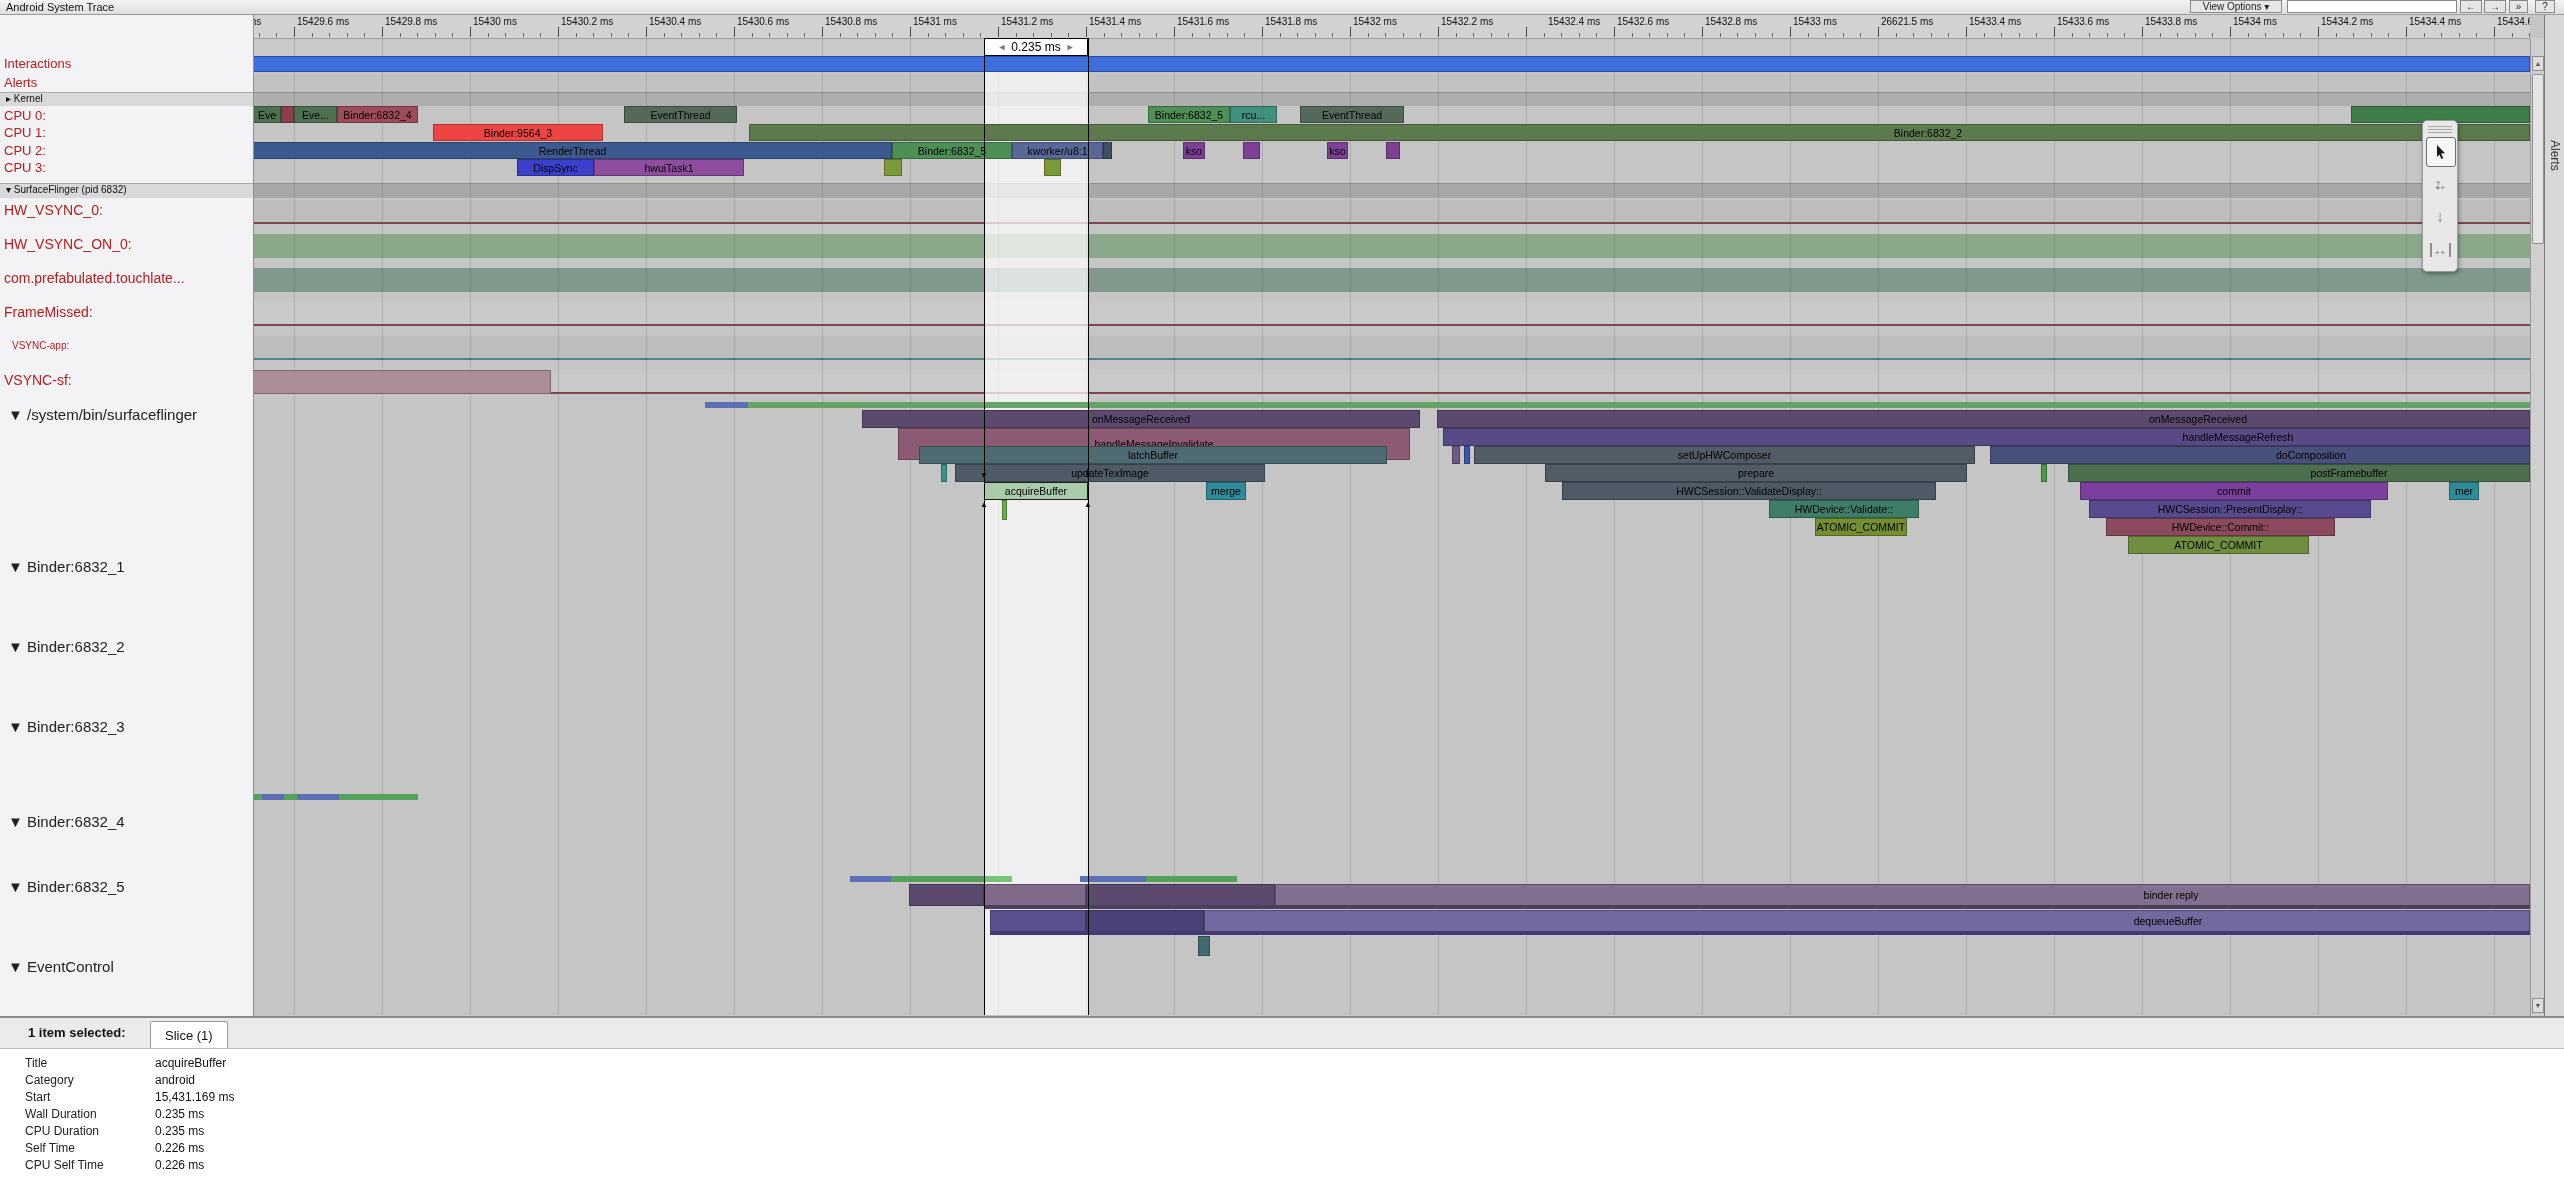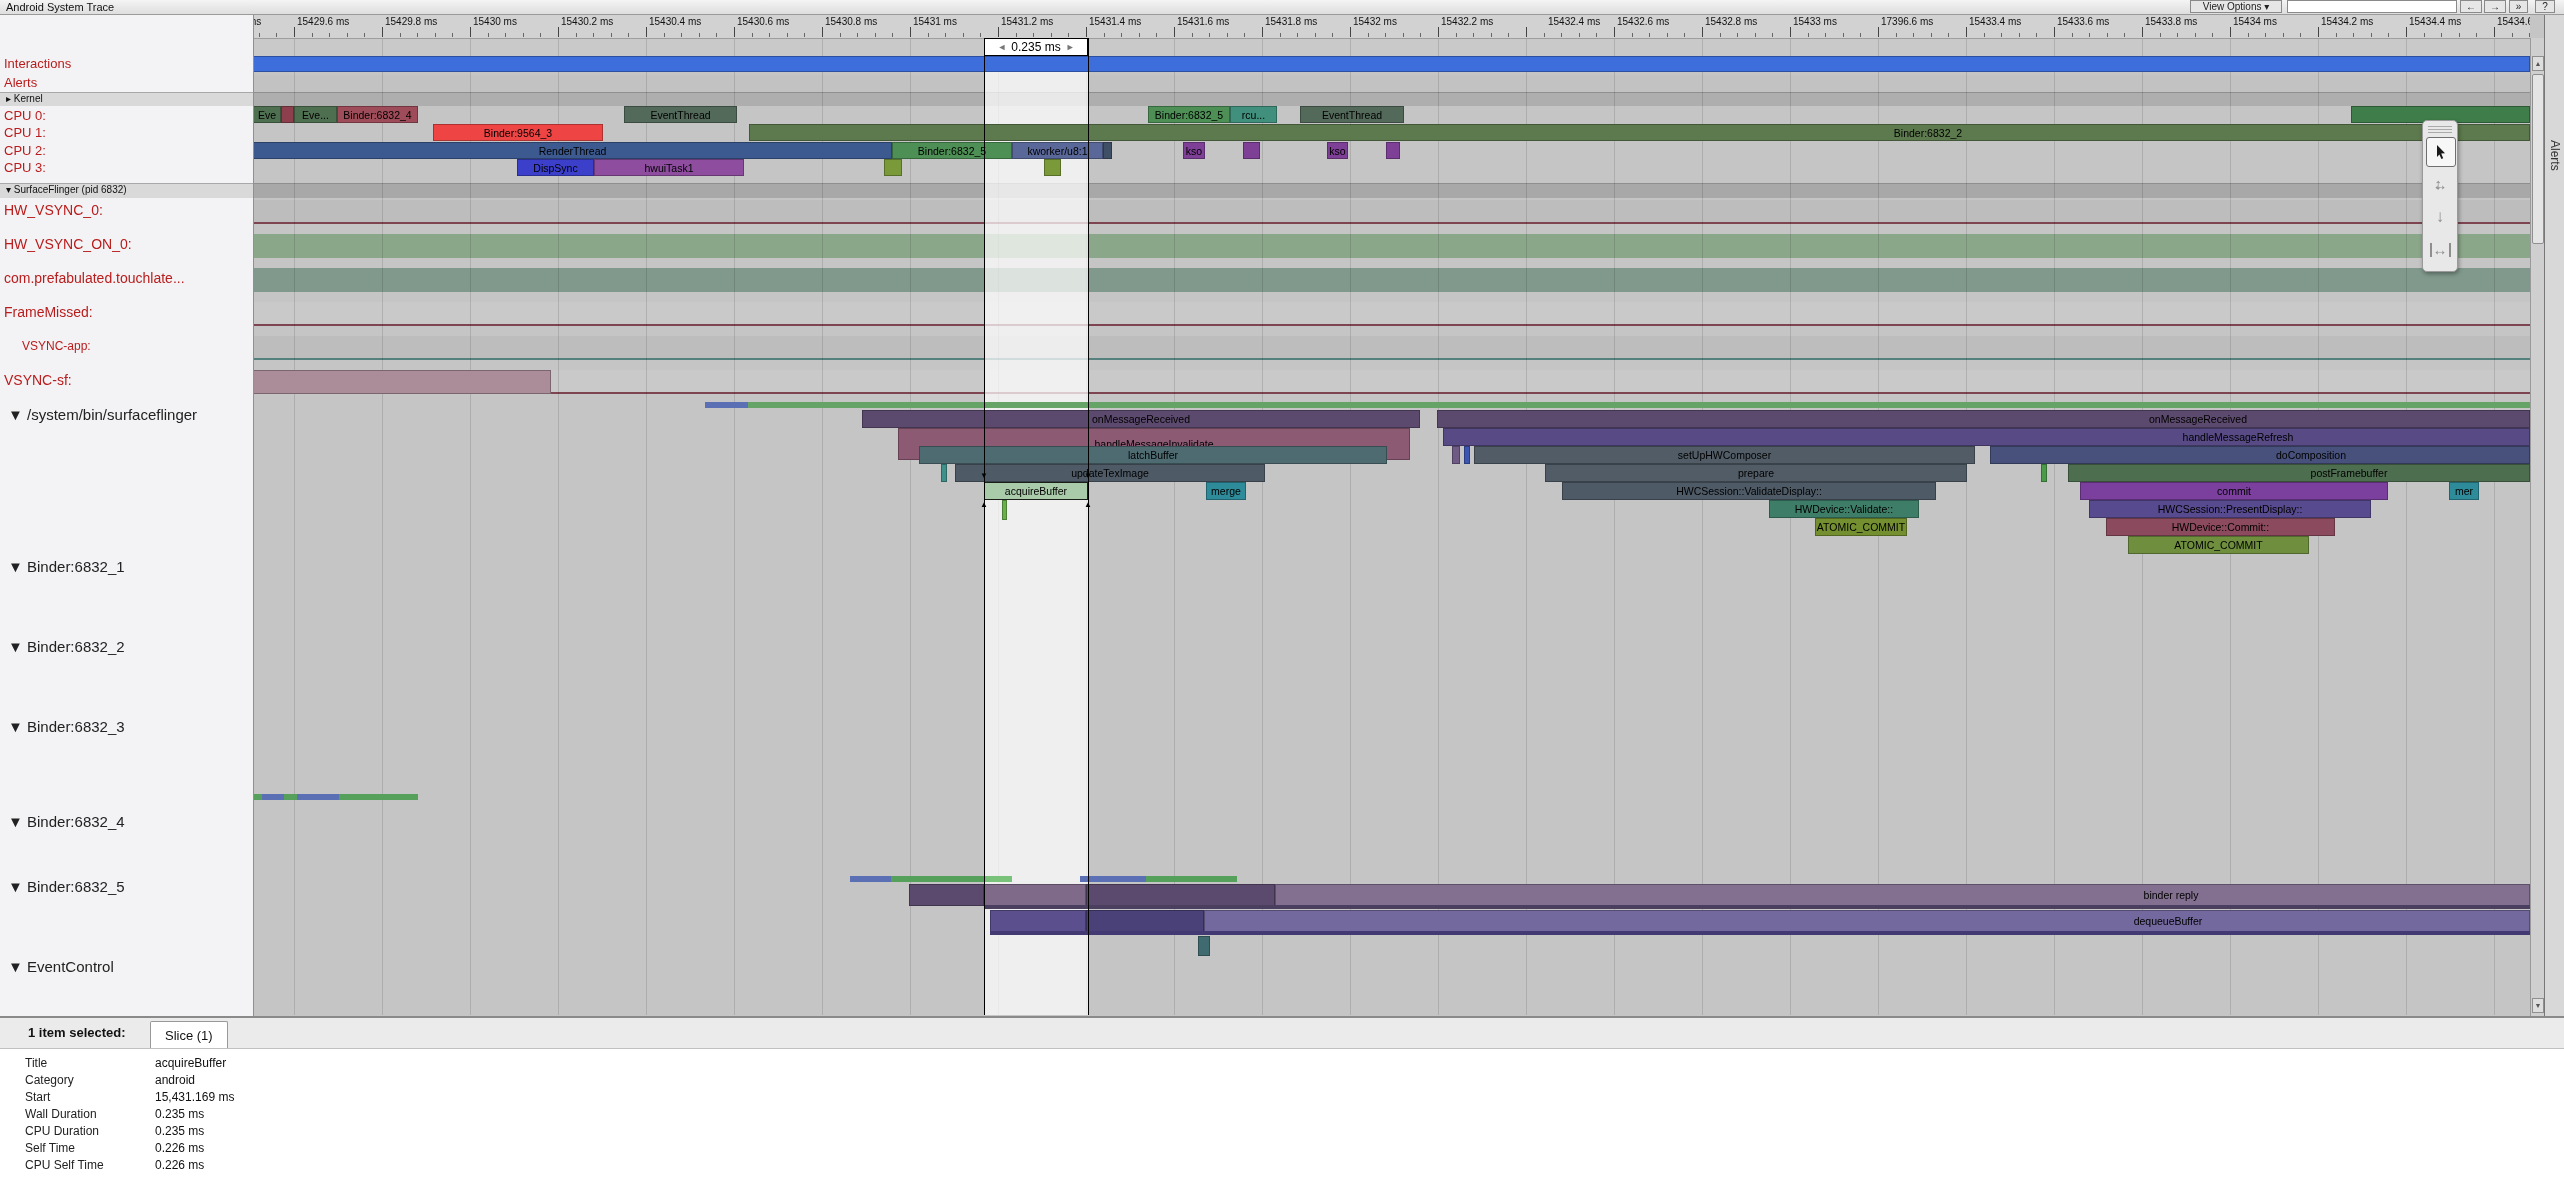--- a/index.html
+++ b/index.html
@@ -171,21 +171,21 @@
       <div class="tickmin" style="left: 1484.2px;"></div>
       <div class="tickmin" style="left: 1501.8px;"></div>
       <div class="tickmin" style="left: 1519.4px;"></div>
       <div class="tickmaj" style="left: 1537px;"></div>
       <div class="ticklabel" style="left: 1540px;">15433 ms</div>
       <div class="tickmin" style="left: 1554.6px;"></div>
       <div class="tickmin" style="left: 1572.2px;"></div>
       <div class="tickmin" style="left: 1589.8px;"></div>
       <div class="tickmin" style="left: 1607.4px;"></div>
       <div class="tickmaj" style="left: 1625px;"></div>
-      <div class="ticklabel" style="left: 1628px;">17396.6 ms</div>
+      <div class="ticklabel" style="left: 1628px;">26621.5 ms</div>
       <div class="tickmin" style="left: 1642.6px;"></div>
       <div class="tickmin" style="left: 1660.2px;"></div>
       <div class="tickmin" style="left: 1677.8px;"></div>
       <div class="tickmin" style="left: 1695.4px;"></div>
       <div class="tickmaj" style="left: 1713px;"></div>
       <div class="ticklabel" style="left: 1716px;">15433.4 ms</div>
       <div class="tickmin" style="left: 1730.6px;"></div>
       <div class="tickmin" style="left: 1748.2px;"></div>
       <div class="tickmin" style="left: 1765.8px;"></div>
       <div class="tickmin" style="left: 1783.4px;"></div>
@@ -382,21 +382,21 @@
       <div class="rowlabel" style="position: absolute; left: 4px; top: 124px; font-size: 13px; line-height: 18px;">CPU 1:</div>
       <div class="rowlabel" style="position: absolute; left: 4px; top: 142px; font-size: 13px; line-height: 18px;">CPU 2:</div>
       <div class="rowlabel" style="position: absolute; left: 4px; top: 159px; font-size: 13px; line-height: 18px;">CPU 3:</div>
       <div style="position: absolute; left: 0px; top: 183px; width: 253px; height: 14px; background: rgb(217, 217, 217); border-top: 1px solid rgb(168, 168, 168); z-index: 21;"></div>
       <div style="position: absolute; left: 253px; top: 183px; width: 2277px; height: 14px; background: rgb(168, 168, 168); border-top: 1px solid rgb(143, 143, 143); z-index: 3;"></div>
       <div style="position: absolute; left: 6px; top: 183px; font-size: 10px; line-height: 14px; color: rgb(17, 17, 17); z-index: 22;">▾ SurfaceFlinger (pid 6832)</div>
       <div class="rowlabel" style="position: absolute; left: 4px; top: 201px; font-size: 14px; line-height: 18px;">HW_VSYNC_0:</div>
       <div class="rowlabel" style="position: absolute; left: 4px; top: 235px; font-size: 14px; line-height: 18px;">HW_VSYNC_ON_0:</div>
       <div class="rowlabel" style="position: absolute; left: 4px; top: 269px; font-size: 14px; line-height: 18px;">com.prefabulated.touchlate...</div>
       <div class="rowlabel" style="position: absolute; left: 4px; top: 303px; font-size: 14px; line-height: 18px;">FrameMissed:</div>
-      <div class="rowlabel" style="position: absolute; left: 22px; top: 337px; font-size: 12px; line-height: 18px;">VSYNC-app:</div>
+      <div class="rowlabel" style="position: absolute; left: 12px; top: 337px; font-size: 10px; line-height: 18px;">VSYNC-app:</div>
       <div class="rowlabel" style="position: absolute; left: 4px; top: 371px; font-size: 14px; line-height: 18px;">VSYNC-sf:</div>
       <div class="rowlabel" style="position: absolute; left: 8px; top: 406px; font-size: 15px; line-height: 18px; color: rgb(34, 34, 34);">▼  /system/bin/surfaceflinger</div>
       <div class="rowlabel" style="position: absolute; left: 8px; top: 558px; font-size: 15px; line-height: 18px; color: rgb(34, 34, 34);">▼  Binder:6832_1</div>
       <div class="rowlabel" style="position: absolute; left: 8px; top: 638px; font-size: 15px; line-height: 18px; color: rgb(34, 34, 34);">▼  Binder:6832_2</div>
       <div class="rowlabel" style="position: absolute; left: 8px; top: 718px; font-size: 15px; line-height: 18px; color: rgb(34, 34, 34);">▼  Binder:6832_3</div>
       <div class="rowlabel" style="position: absolute; left: 8px; top: 798px; font-size: 15px; line-height: 18px; color: rgb(34, 34, 34); margin-top: 15px;">▼  Binder:6832_4</div>
       <div class="rowlabel" style="position: absolute; left: 8px; top: 878px; font-size: 15px; line-height: 18px; color: rgb(34, 34, 34);">▼  Binder:6832_5</div>
       <div class="rowlabel" style="position: absolute; left: 8px; top: 958px; font-size: 15px; line-height: 18px; color: rgb(34, 34, 34);">▼  EventControl</div>
     </div>
 

